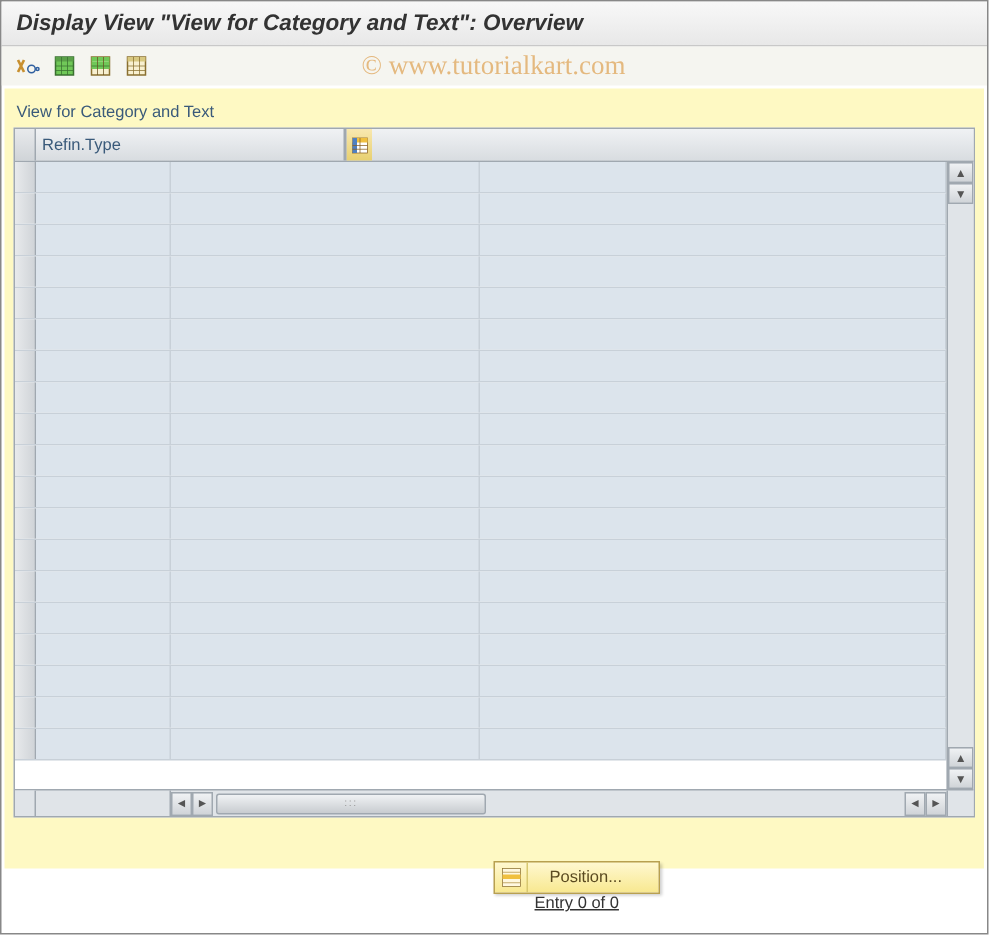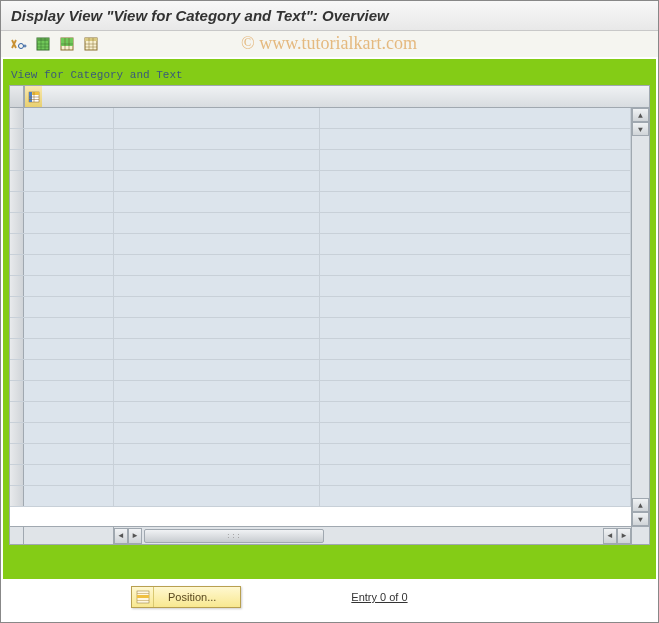--- a/index.html
+++ b/index.html
@@ -44,25 +44,24 @@
       position: absolute;
       left: 240px;
       top: 2px;
       color: #dea050;
       font-size: 18px;
       font-family: Georgia, serif;
       opacity: 0.7;
       pointer-events: none;
     }
     .content-area {
-      background: #84cc16;
+      background: #fef9c3;
       margin: 2px;
       padding: 6px;
       height: 520px;
-      font-family: Liberation Mono, monospace;
     }
     .panel-title {
       color: #3a5a7a;
       font-size: 11px;
       padding: 4px 2px;
     }
     .grid-wrapper {
       border: 1px solid #a0a8b0;
       background: #fff;
       height: 460px;
@@ -182,20 +181,21 @@
       letter-spacing:1px;
     }
     .footer {
       position: absolute;
       bottom: 14px;
       left: 0;
       right: 0;
       display: flex;
       align-items: center;
       padding: 0 20px;
+      flex-direction: column;
     }
     .position-btn {
       margin-left: 110px;
       display: flex;
       align-items: center;
       border: 1px solid #b8a050;
       background: linear-gradient(#fff8d0, #f8e890);
       height: 22px;
       cursor: pointer;
       box-shadow: 1px 1px 2px rgba(0,0,0,0.2);
@@ -267,20 +267,21 @@
     </svg>
   </div>
   <div class="watermark">© www.tutorialkart.com</div>
 </div>
 
 <div class="content-area">
   <div class="panel-title">View for Category and Text</div>
   <div class="grid-wrapper">
     <div class="grid-header-row">
       <div class="grid-corner"></div>
+      <div class="grid-col-header col-refintype">Refin.Type</div>
       <div class="grid-settings-btn">
         <svg width="12" height="12" viewBox="0 0 12 12">
           <rect x="1" y="1" width="10" height="10" fill="#fff" stroke="#8a6020" stroke-width="0.5"></rect>
           <rect x="1" y="1" width="10" height="3" fill="#f0c040"></rect>
           <rect x="1" y="1" width="3" height="10" fill="#5080c0"></rect>
           <line x1="1" y1="6" x2="11" y2="6" stroke="#8a6020" stroke-width="0.5"></line>
           <line x1="1" y1="8.5" x2="11" y2="8.5" stroke="#8a6020" stroke-width="0.5"></line>
           <line x1="6" y1="1" x2="6" y2="11" stroke="#8a6020" stroke-width="0.5"></line>
         </svg>
       </div>

